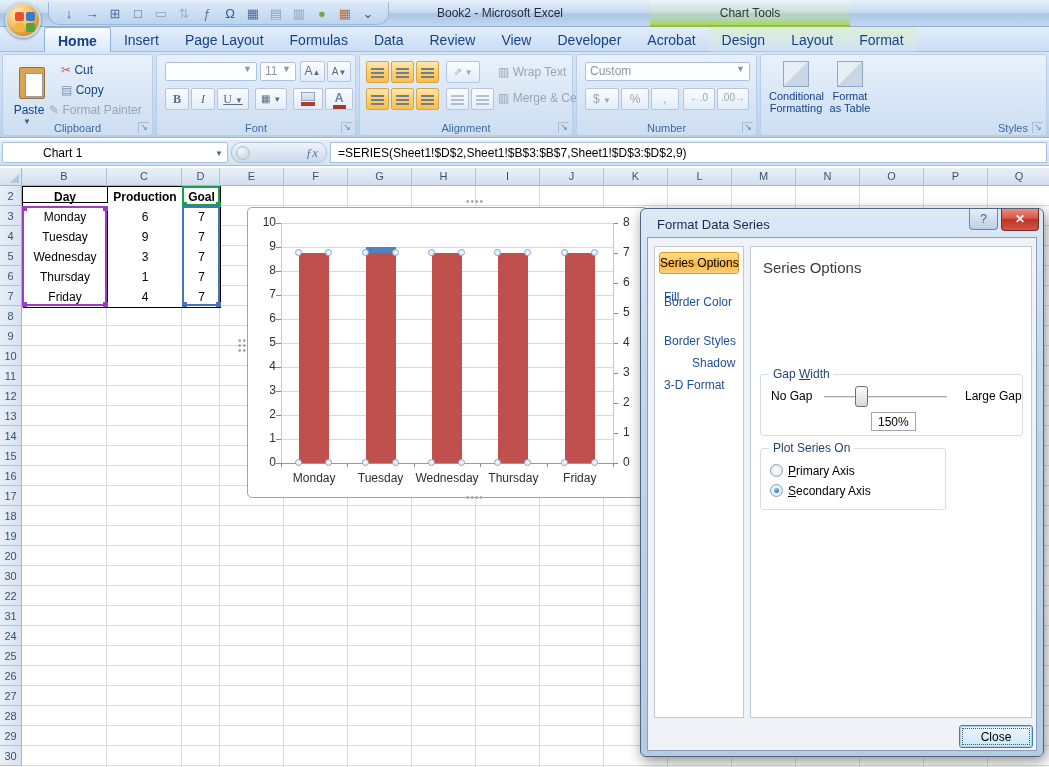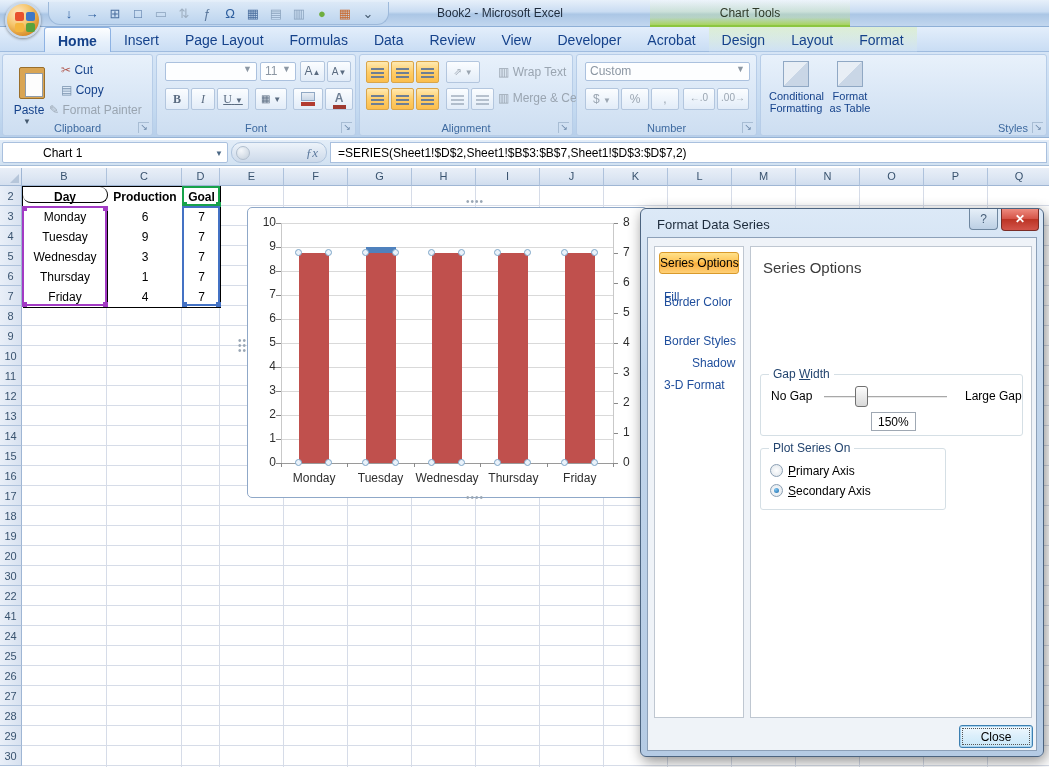--- a/index.html
+++ b/index.html
@@ -288,21 +288,21 @@
 
   <div class="fbar">
     <div class="namebox">
       <span>Chart 1</span>
       <span class="arr">▼</span>
     </div>
     <div class="fx-pill">
       <span class="dot"></span>
       <span class="fx">ƒx</span>
     </div>
-    <div class="fview">=SERIES(Sheet1!$D$2,Sheet1!$B$3:$B$7,Sheet1!$D$3:$D$7,2)</div>
+    <div class="fview">=SERIES(Sheet1!$D$2,Sheet1!$B$3:$B$7,Sheet1!$D$3:$D$2,9)</div>
   </div>
 
   <div class="grid">
     <div class="corner"></div>
     <div class="cells" id="cellsArea"></div>
     <div id="gridChrome">
         <div class="colhead" style="left: 22px; width: 85px;">B</div>
         <div class="vline" style="left: 106px;"></div>
         <div class="colhead" style="left: 107px; width: 75px;">C</div>
         <div class="vline" style="left: 181px;"></div>
@@ -347,32 +347,32 @@
         <div class="rowhead" style="top: 238px;">13</div>
         <div class="rowhead" style="top: 258px;">14</div>
         <div class="rowhead" style="top: 278px;">15</div>
         <div class="rowhead" style="top: 298px;">16</div>
         <div class="rowhead" style="top: 318px;">17</div>
         <div class="rowhead" style="top: 338px;">18</div>
         <div class="rowhead" style="top: 358px;">19</div>
         <div class="rowhead" style="top: 378px;">20</div>
         <div class="rowhead" style="top: 398px;">30</div>
         <div class="rowhead" style="top: 418px;">22</div>
-        <div class="rowhead" style="top: 438px;">41</div>
+        <div class="rowhead" style="top: 438px;">31</div>
         <div class="rowhead" style="top: 458px;">24</div>
         <div class="rowhead" style="top: 478px;">25</div>
         <div class="rowhead" style="top: 498px;">26</div>
         <div class="rowhead" style="top: 518px;">27</div>
         <div class="rowhead" style="top: 538px;">28</div>
         <div class="rowhead" style="top: 558px;">29</div>
         <div class="rowhead" style="top: 578px;">30</div>
       </div>
 
     <div class="sheet-table" style="width:199px;height:121px;" id="sheetTable">
-        <div class="cell hdr" style="left: 0px; top: 0px; width: 85px; height: 16px; border-radius: 10px;">Day</div>
+        <div class="cell hdr" style="left: 0px; top: 0px; width: 85px; height: 16px;">Day</div>
         <div class="cell hdr" style="left: 85px; top: 0px; width: 75px; height: 21px;">Production</div>
         <div class="cell hdr" style="left: 160px; top: 0px; width: 38px; height: 21px;">Goal</div>
         <div class="cell" style="left: 0px; top: 20px; width: 85px; height: 21px;">Monday</div>
         <div class="cell" style="left: 85px; top: 20px; width: 75px; height: 21px;">6</div>
         <div class="cell" style="left: 160px; top: 20px; width: 38px; height: 21px;">7</div>
         <div class="cell" style="left: 0px; top: 40px; width: 85px; height: 21px;">Tuesday</div>
         <div class="cell" style="left: 85px; top: 40px; width: 75px; height: 21px;">9</div>
         <div class="cell" style="left: 160px; top: 40px; width: 38px; height: 21px;">7</div>
         <div class="cell" style="left: 0px; top: 60px; width: 85px; height: 21px;">Wednesday</div>
         <div class="cell" style="left: 85px; top: 60px; width: 75px; height: 21px;">3</div>

